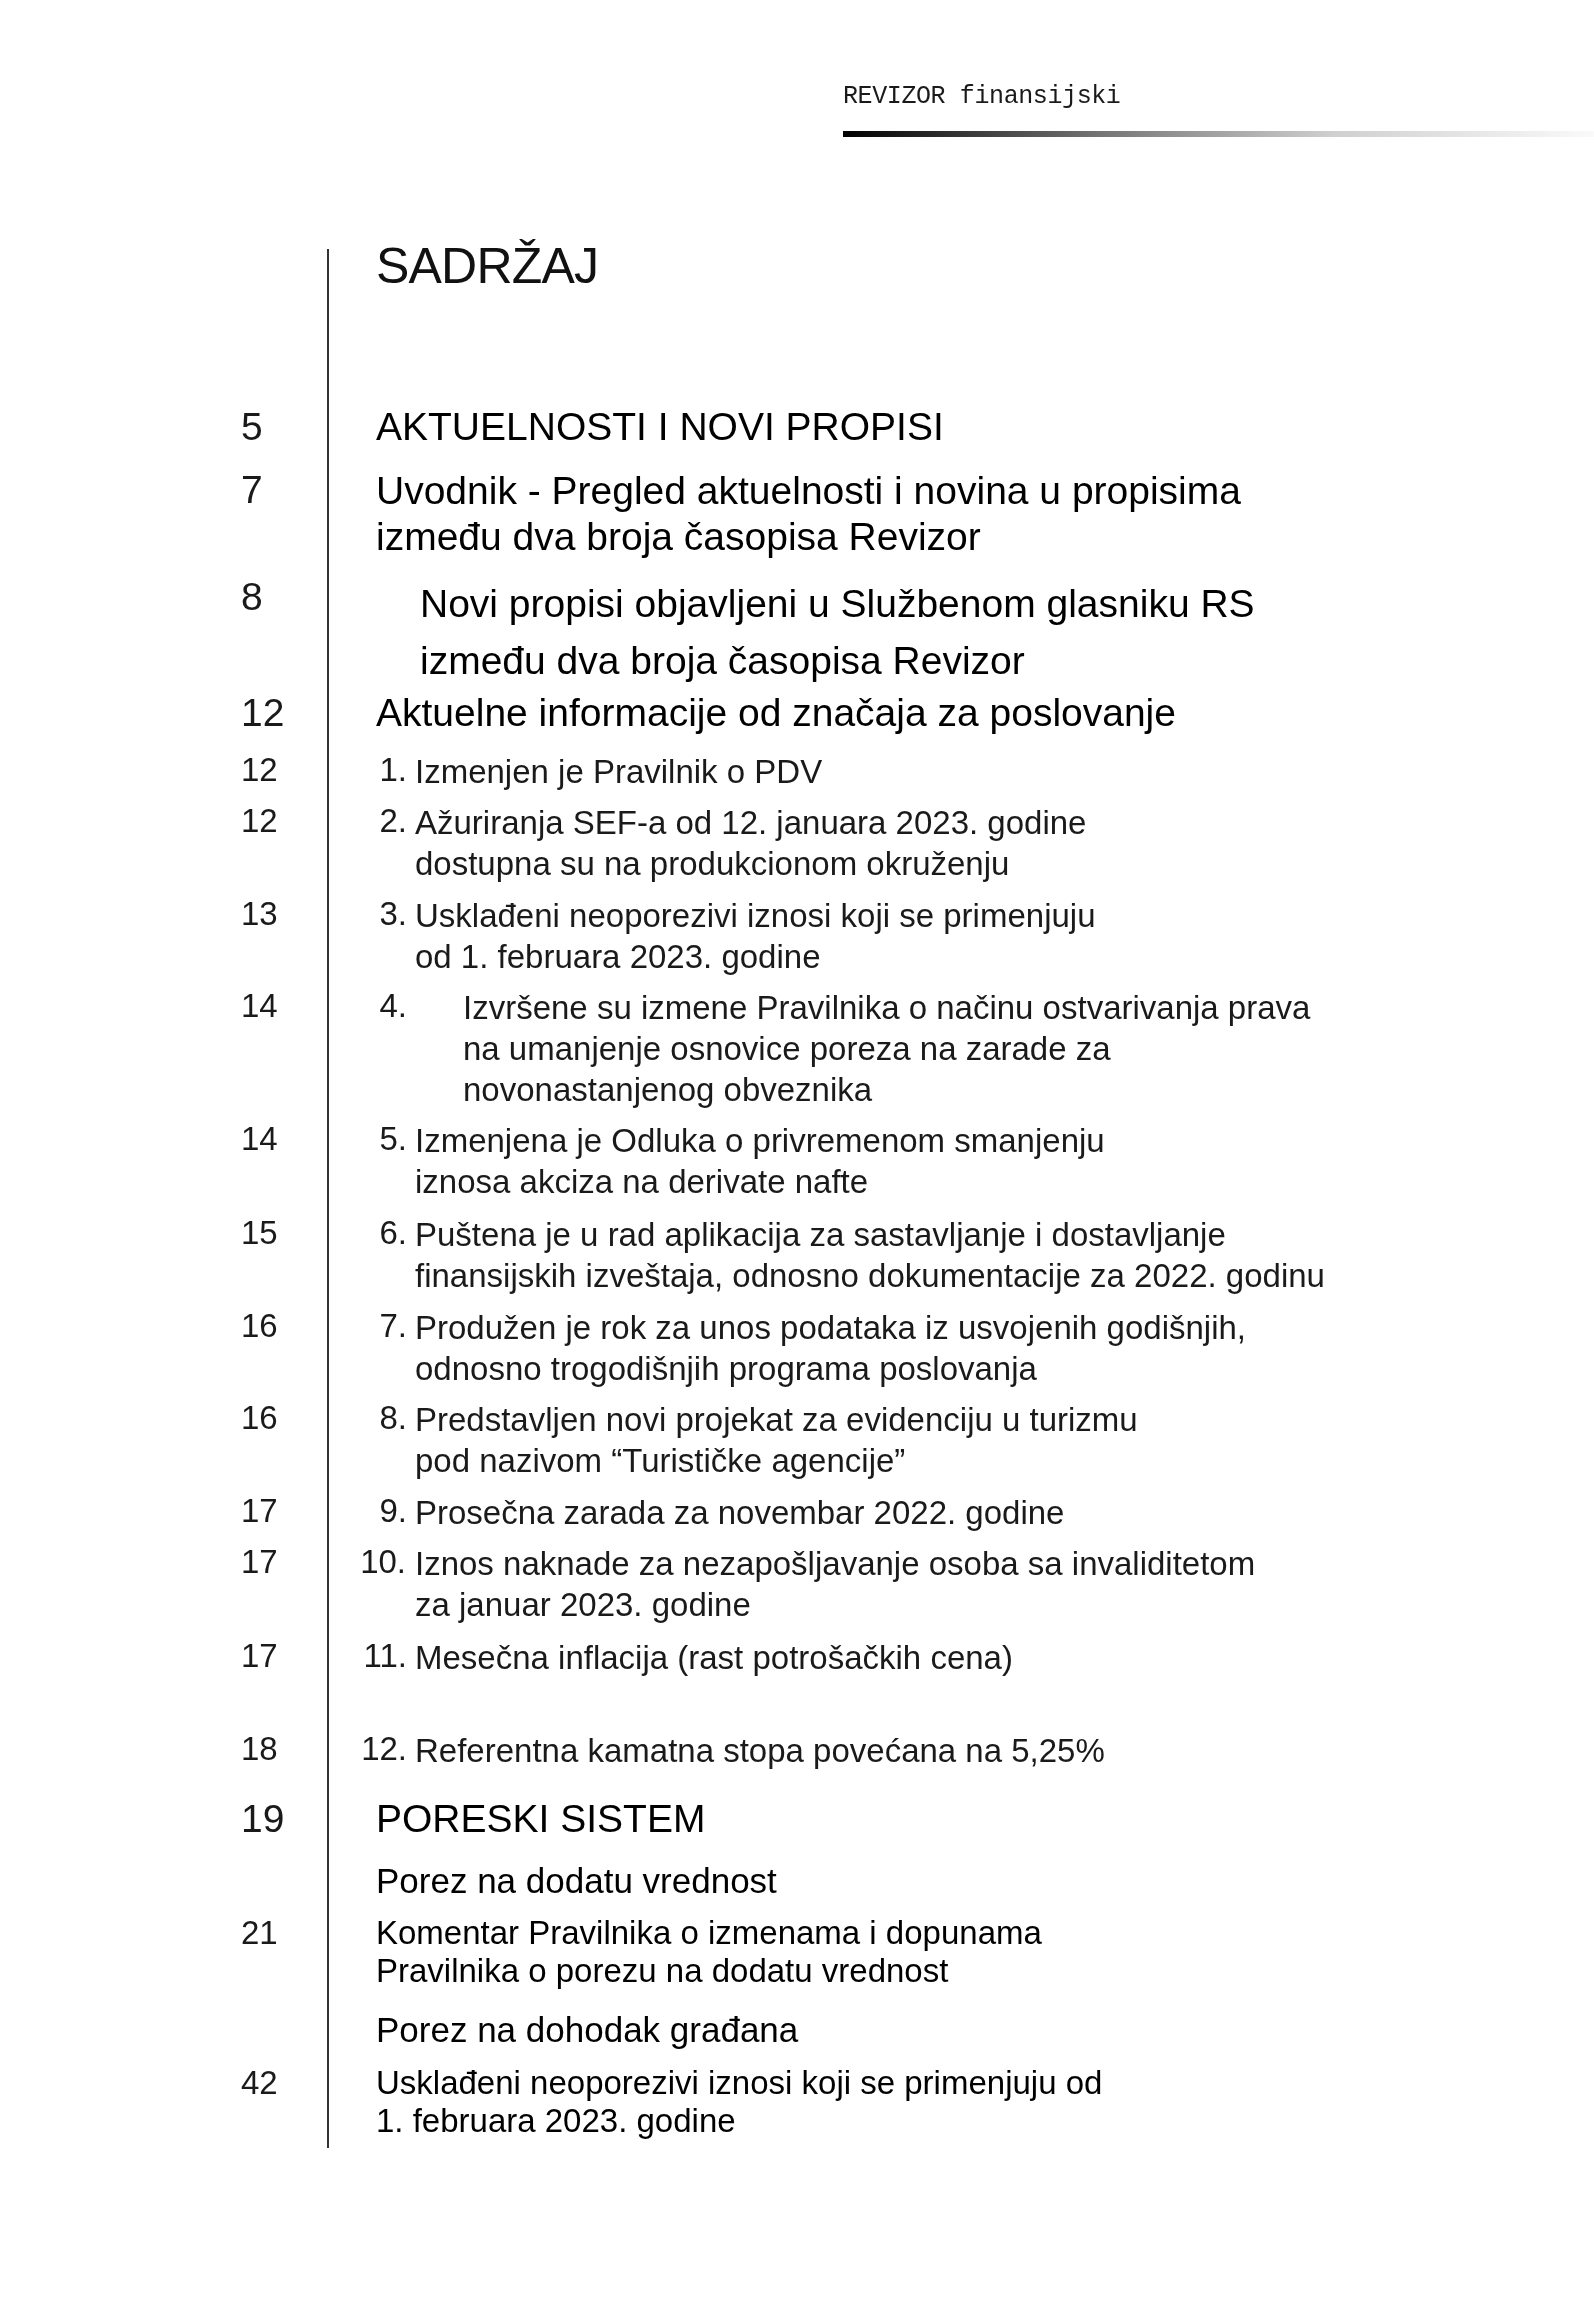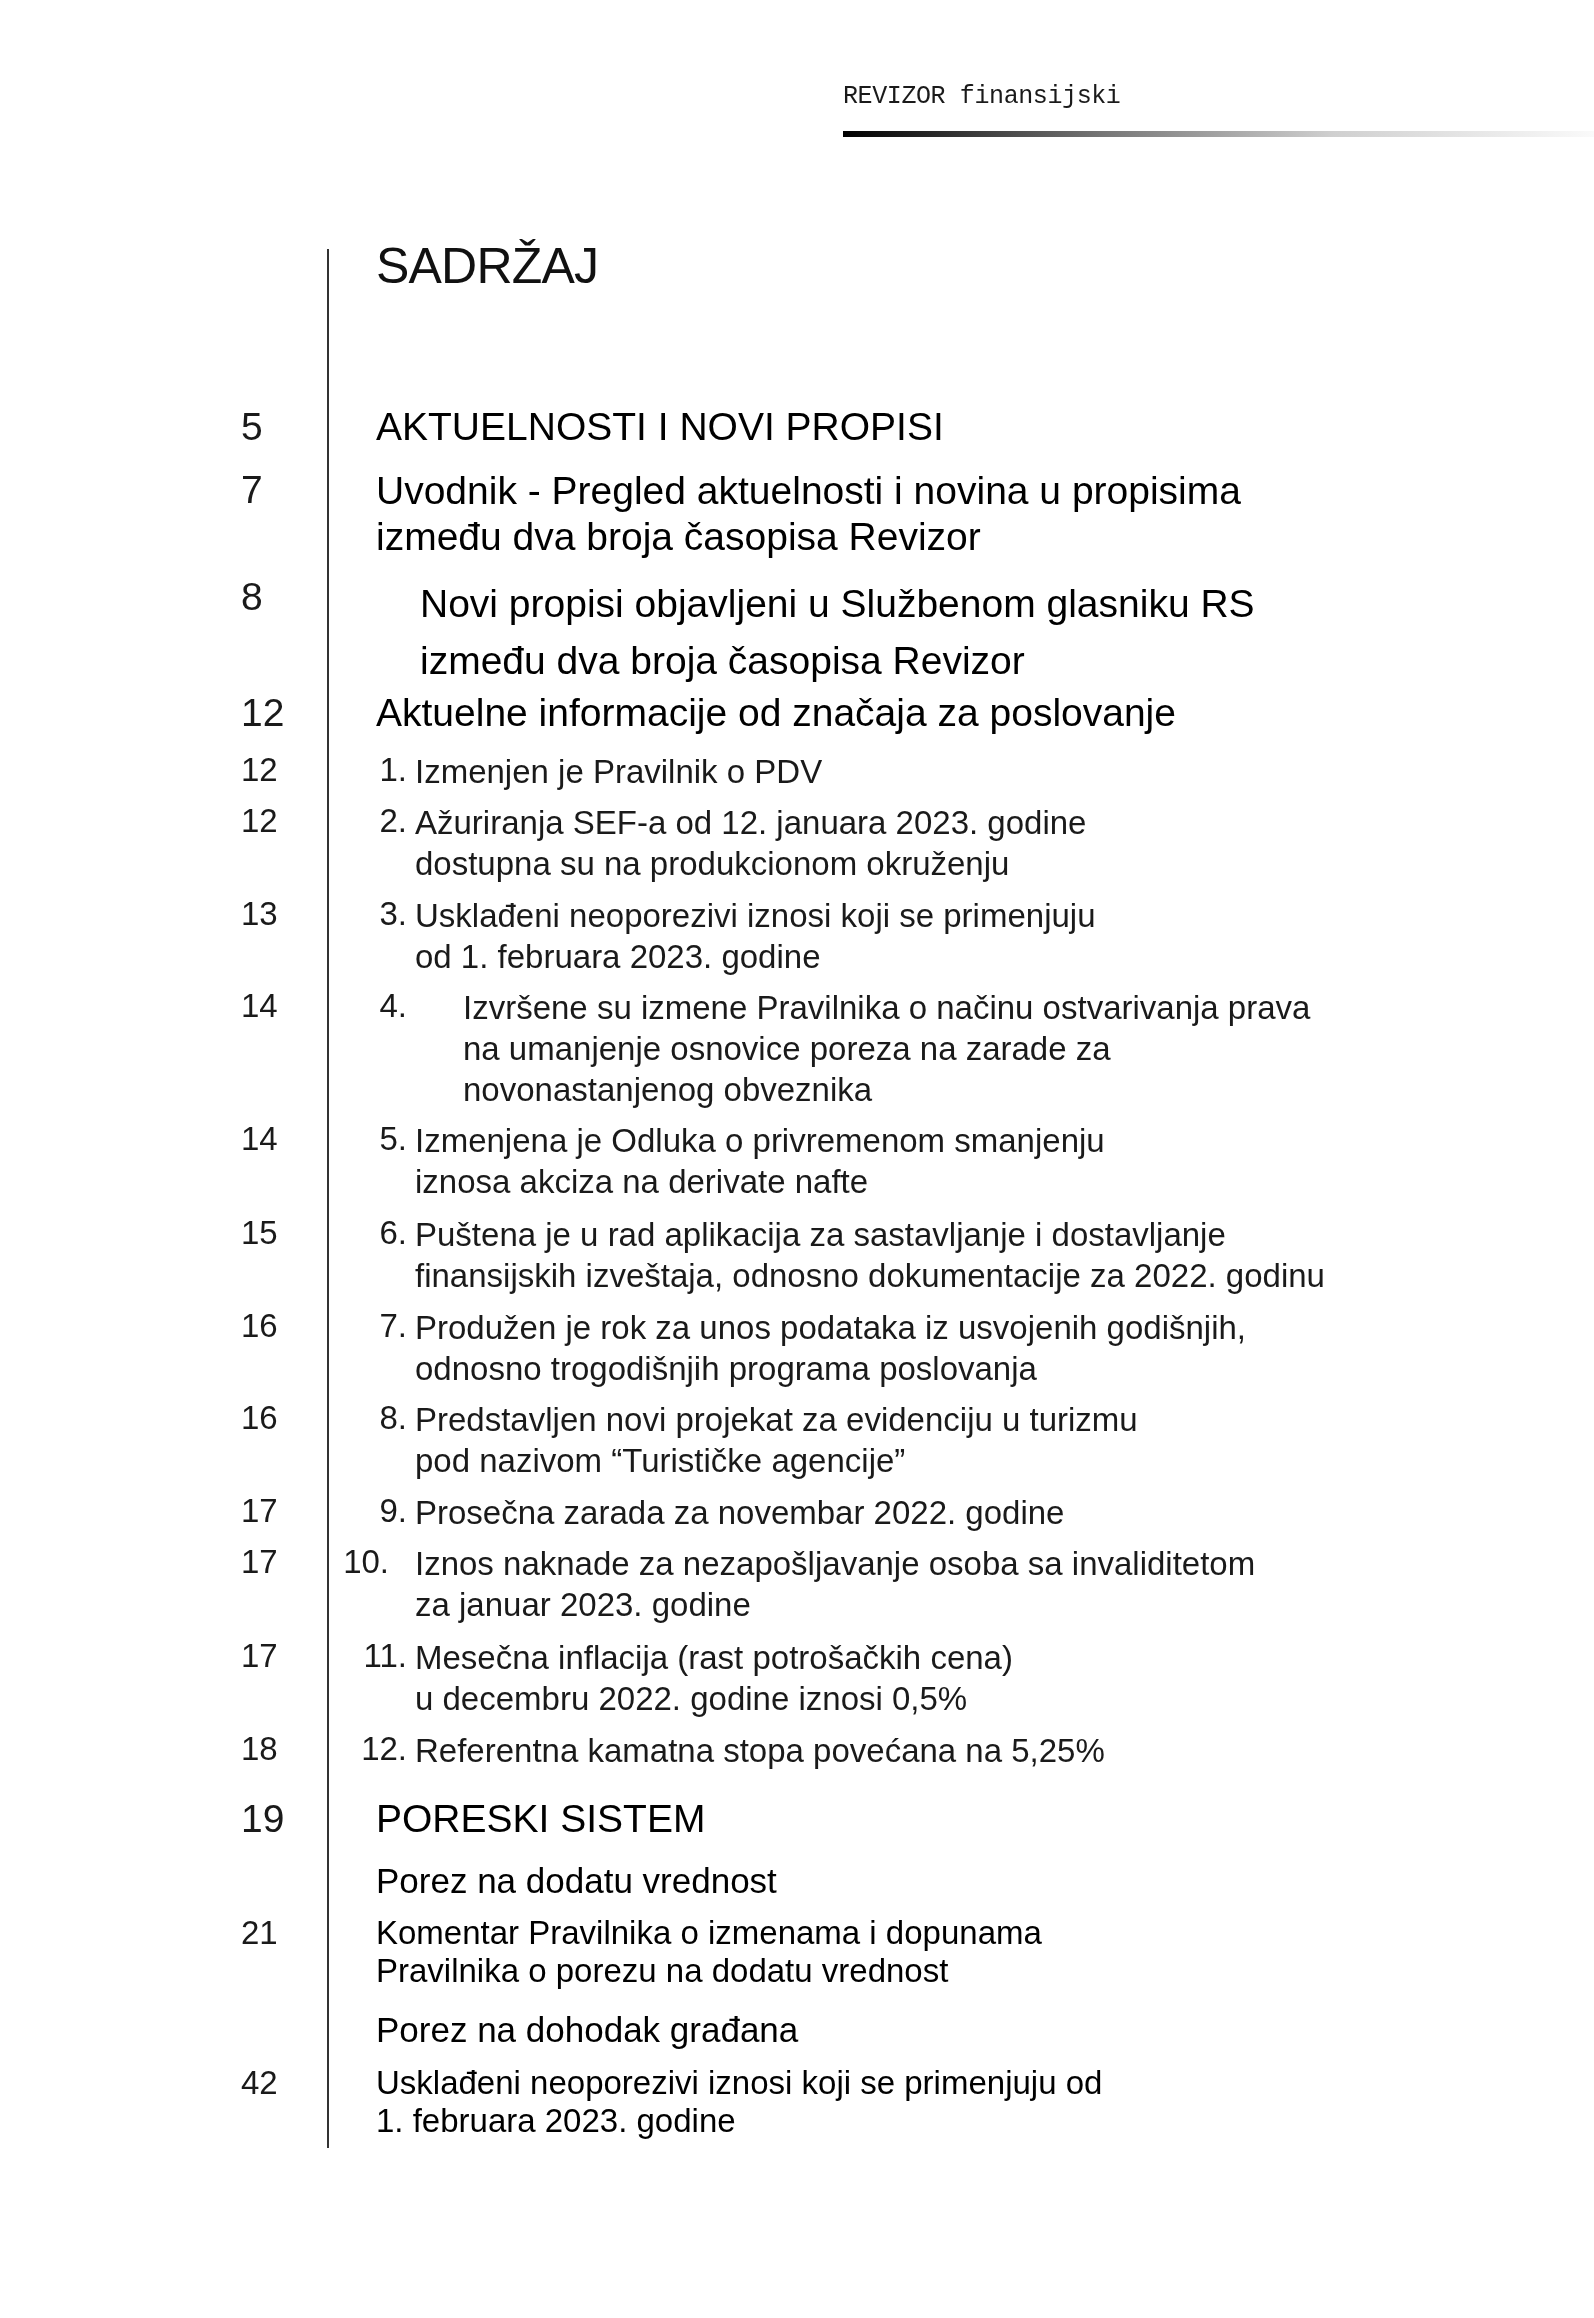--- a/index.html
+++ b/index.html
@@ -146,33 +146,32 @@
 <div class="entry" style="top:1492px;">
   <span class="pg small">17</span>
   <span class="num small" style="left:350px;">9.</span>
   <div class="sub small" style="line-height:41px;">
     <span class="line">Prosečna zarada za novembar 2022. godine</span>
   </div>
 </div>
 
 <div class="entry" style="top:1543px;">
   <span class="pg small">17</span>
-  <span class="num small" style="left:332px;">10.</span>
+  <span class="num small" style="left:349px;">10.</span>
   <div class="sub small" style="line-height:41px;">
     <span class="line">Iznos naknade za nezapošljavanje osoba sa invaliditetom</span>
     <span class="line">za januar 2023. godine</span>
   </div>
 </div>
 
 <div class="entry" style="top:1637px;">
   <span class="pg small">17</span>
   <span class="num small" style="left:350px;">11.</span>
   <div class="sub small" style="line-height:41px;">
     <span class="line">Mesečna inflacija (rast potrošačkih cena)</span>
-    <span class="line">u decembru 2022. godine iznosi 0,5%</span>
   </div>
 </div>
 
 <div class="entry" style="top:1730px;">
   <span class="pg small">18</span>
   <span class="num small" style="left:350px;">12.</span>
   <div class="sub small" style="line-height:41px;">
     <span class="line">Referentna kamatna stopa povećana na 5,25%</span>
   </div>
 </div>

